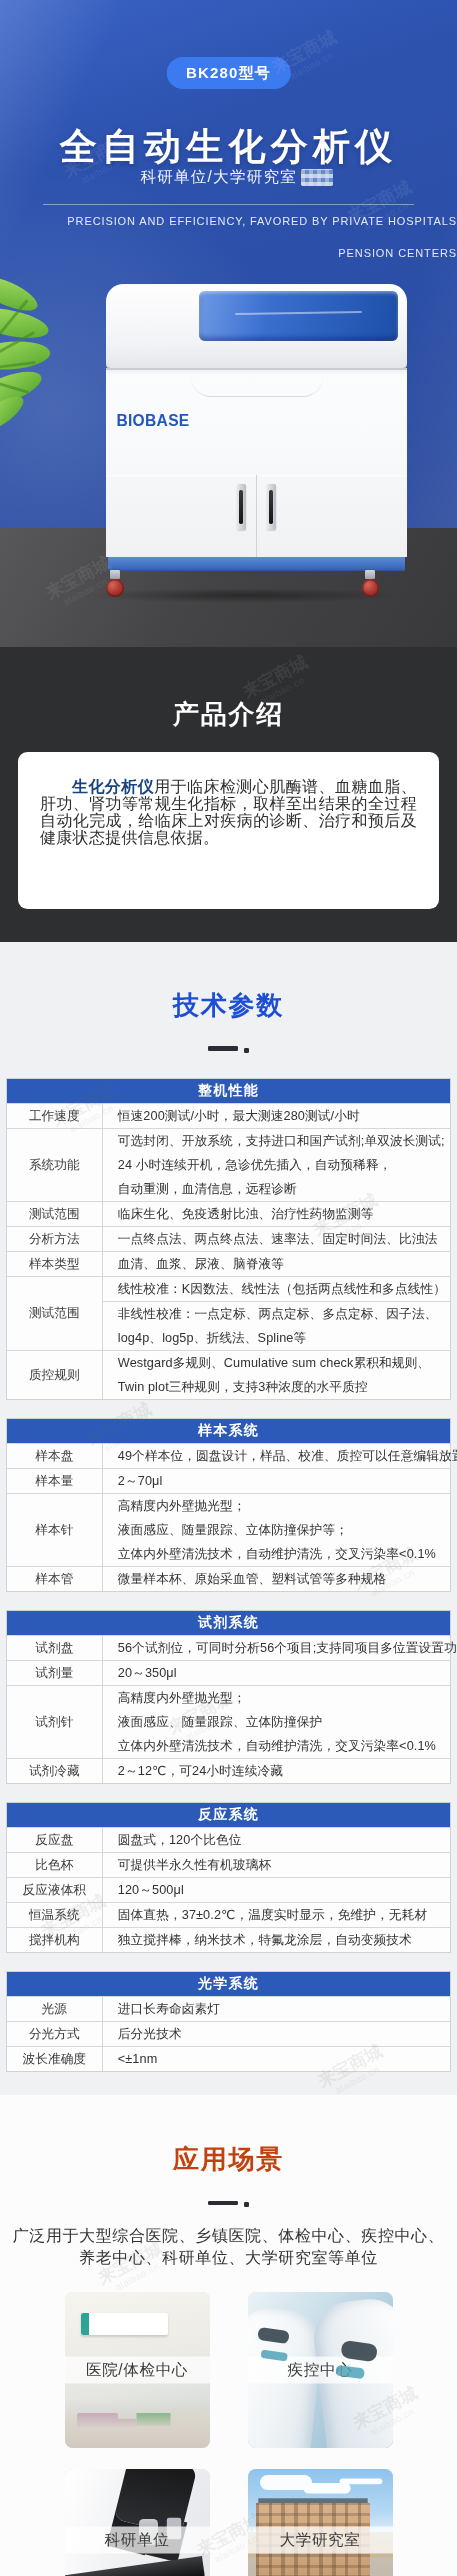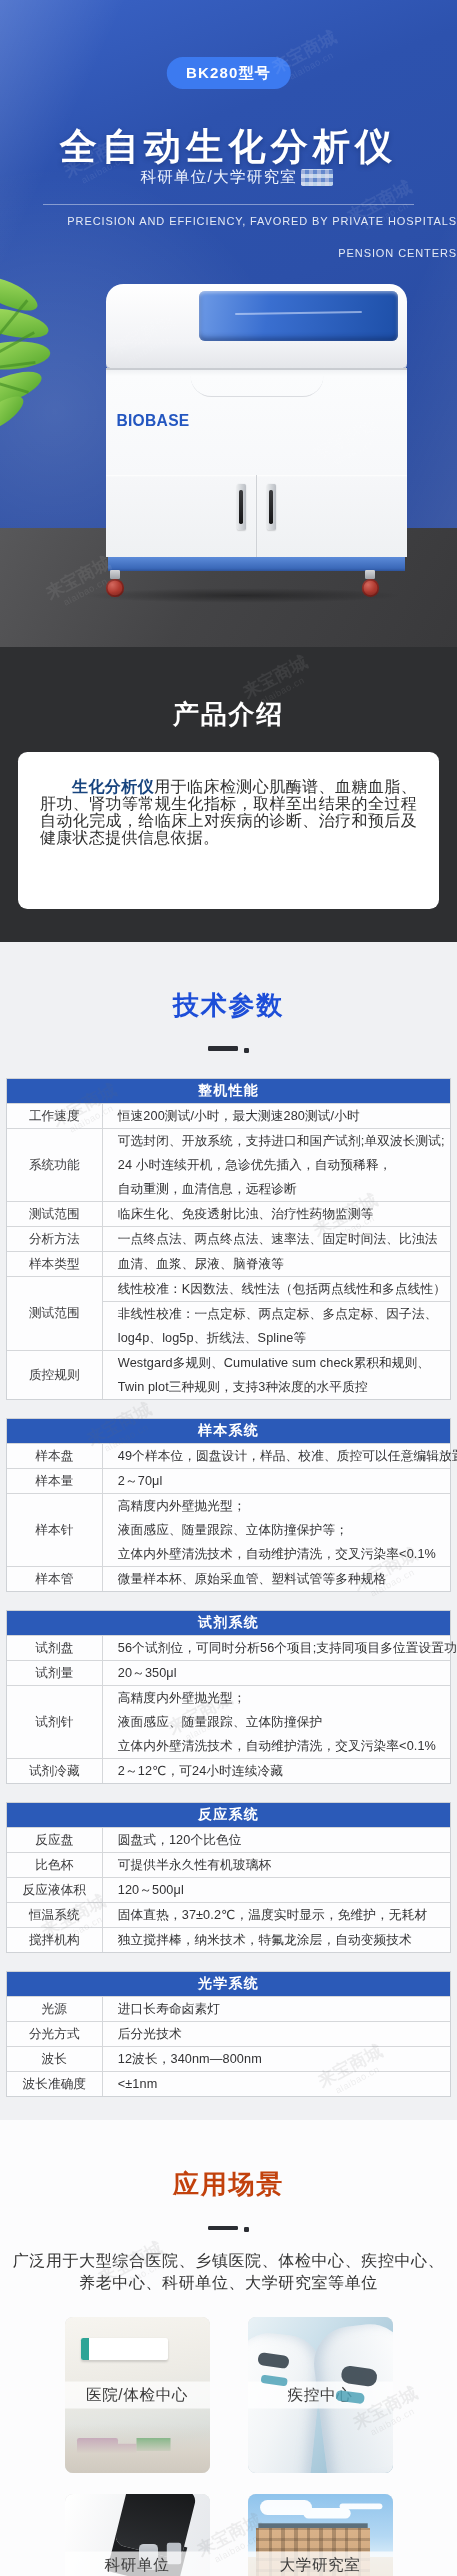--- a/index.html
+++ b/index.html
@@ -427,28 +427,20 @@
           </div>
           <div class="trow">
             <div class="tlabel">分光方式</div>
             <div class="tval">
               <div class="tcell">
                 <div class="tline">后分光技术</div>
               </div>
             </div>
           </div>
           <div class="trow">
-            <div class="tlabel">波长</div>
-            <div class="tval">
-              <div class="tcell">
-                <div class="tline">12波长，340nm—800nm</div>
-              </div>
-            </div>
-          </div>
-          <div class="trow">
             <div class="tlabel">波长准确度</div>
             <div class="tval">
               <div class="tcell">
                 <div class="tline">&lt;±1nm</div>
               </div>
             </div>
           </div>
         </div>
       </div>
   </section>

